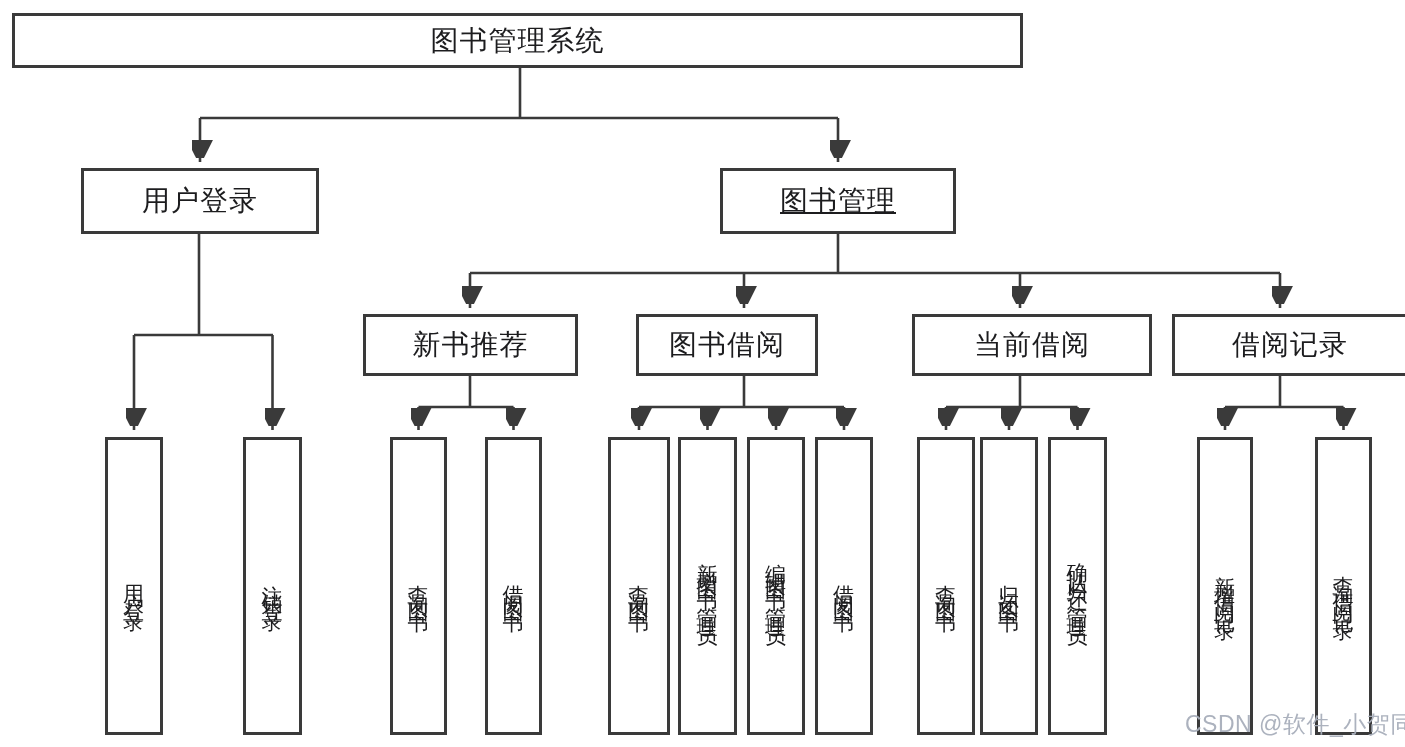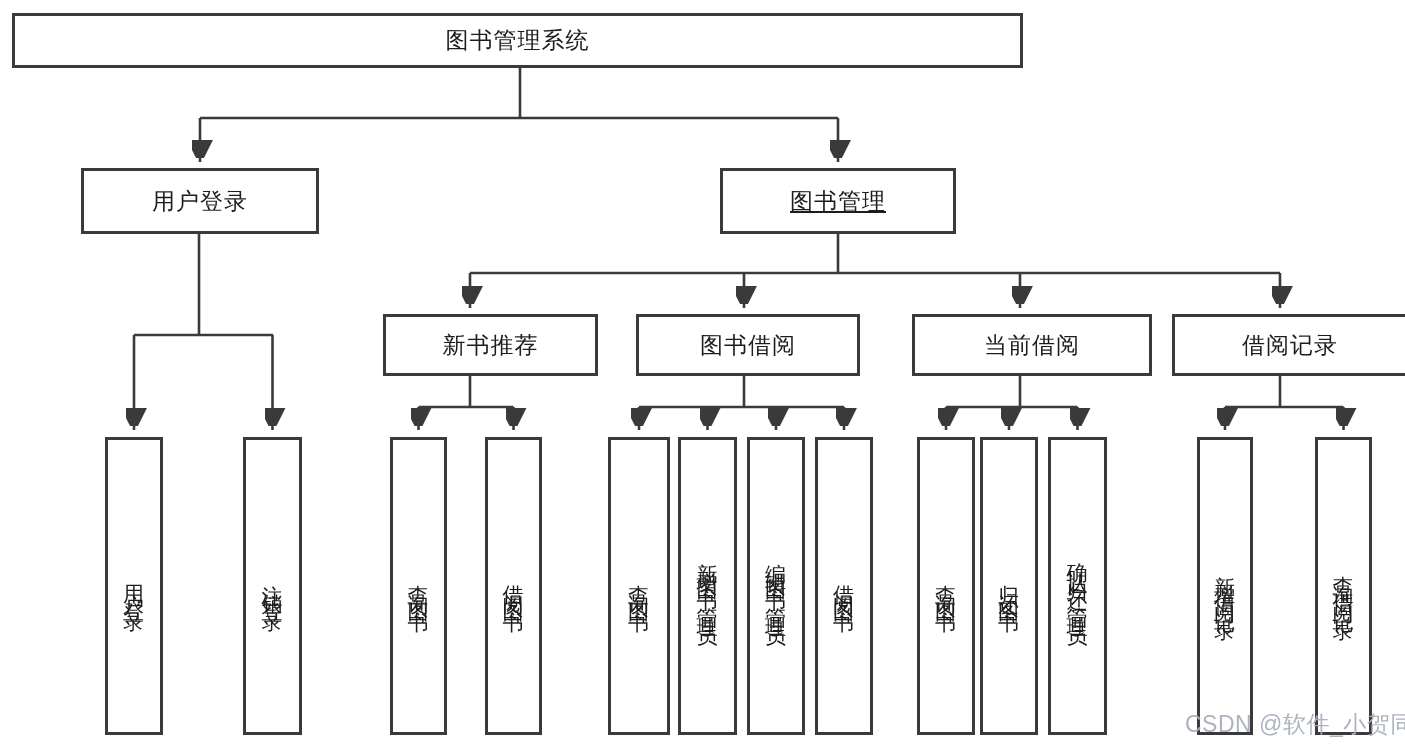--- a/index.html
+++ b/index.html
@@ -20,21 +20,21 @@
   .box {
     position: absolute;
     box-sizing: border-box;
     border: 3px solid #3a3a3a;
     background: #ffffff;
     display: flex;
     align-items: center;
     justify-content: center;
     color: #1c1c1e;
   }
-  .hbox { font-size: 23px; letter-spacing: 1px; }
+  .hbox { font-size: 28px; letter-spacing: 1px; }
   .vbox span {
     writing-mode: vertical-rl;
     text-orientation: mixed;
     font-size: 21px;
     letter-spacing: 9px;
     line-height: 1.1;
     color: #1c1c1e;
   }
   .watermark {
     position: absolute;
@@ -92,22 +92,22 @@
       <path d="M1225 407 V430" marker-end="url(#arrow)"></path>
       <path d="M1343.5 407 V430" marker-end="url(#arrow)"></path>
     </g>
   </svg>
 
   <div class="box hbox" style="left:12px; top:13px; width:1011px; height:55px;">图书管理系统</div>
 
   <div class="box hbox" style="left:81px; top:168px; width:238px; height:66px;">用户登录</div>
   <div class="box hbox" style="left:720px; top:168px; width:236px; height:66px;text-decoration:underline;">图书管理</div>
 
-  <div class="box hbox" style="left:363px; top:314px; width:215px; height:62px;margin-left:20px;">新书推荐</div>
-  <div class="box hbox" style="left:636px; top:314px; width:224px; height:62px;">图书借阅</div>
+  <div class="box hbox" style="left:363px; top:314px; width:215px; height:62px;">新书推荐</div>
+  <div class="box hbox" style="left:636px; top:314px; width:182px; height:62px;">图书借阅</div>
   <div class="box hbox" style="left:912px; top:314px; width:240px; height:62px;">当前借阅</div>
   <div class="box hbox" style="left:1172px; top:314px; width:236px; height:62px;">借阅记录</div>
 
   <div class="box vbox" style="left:105px; top:437px; width:58px; height:298px;">
     <span>用户登录</span>
   </div>
   <div class="box vbox" style="left:243px; top:437px; width:59px; height:298px;">
     <span>注销登录</span>
   </div>
 

